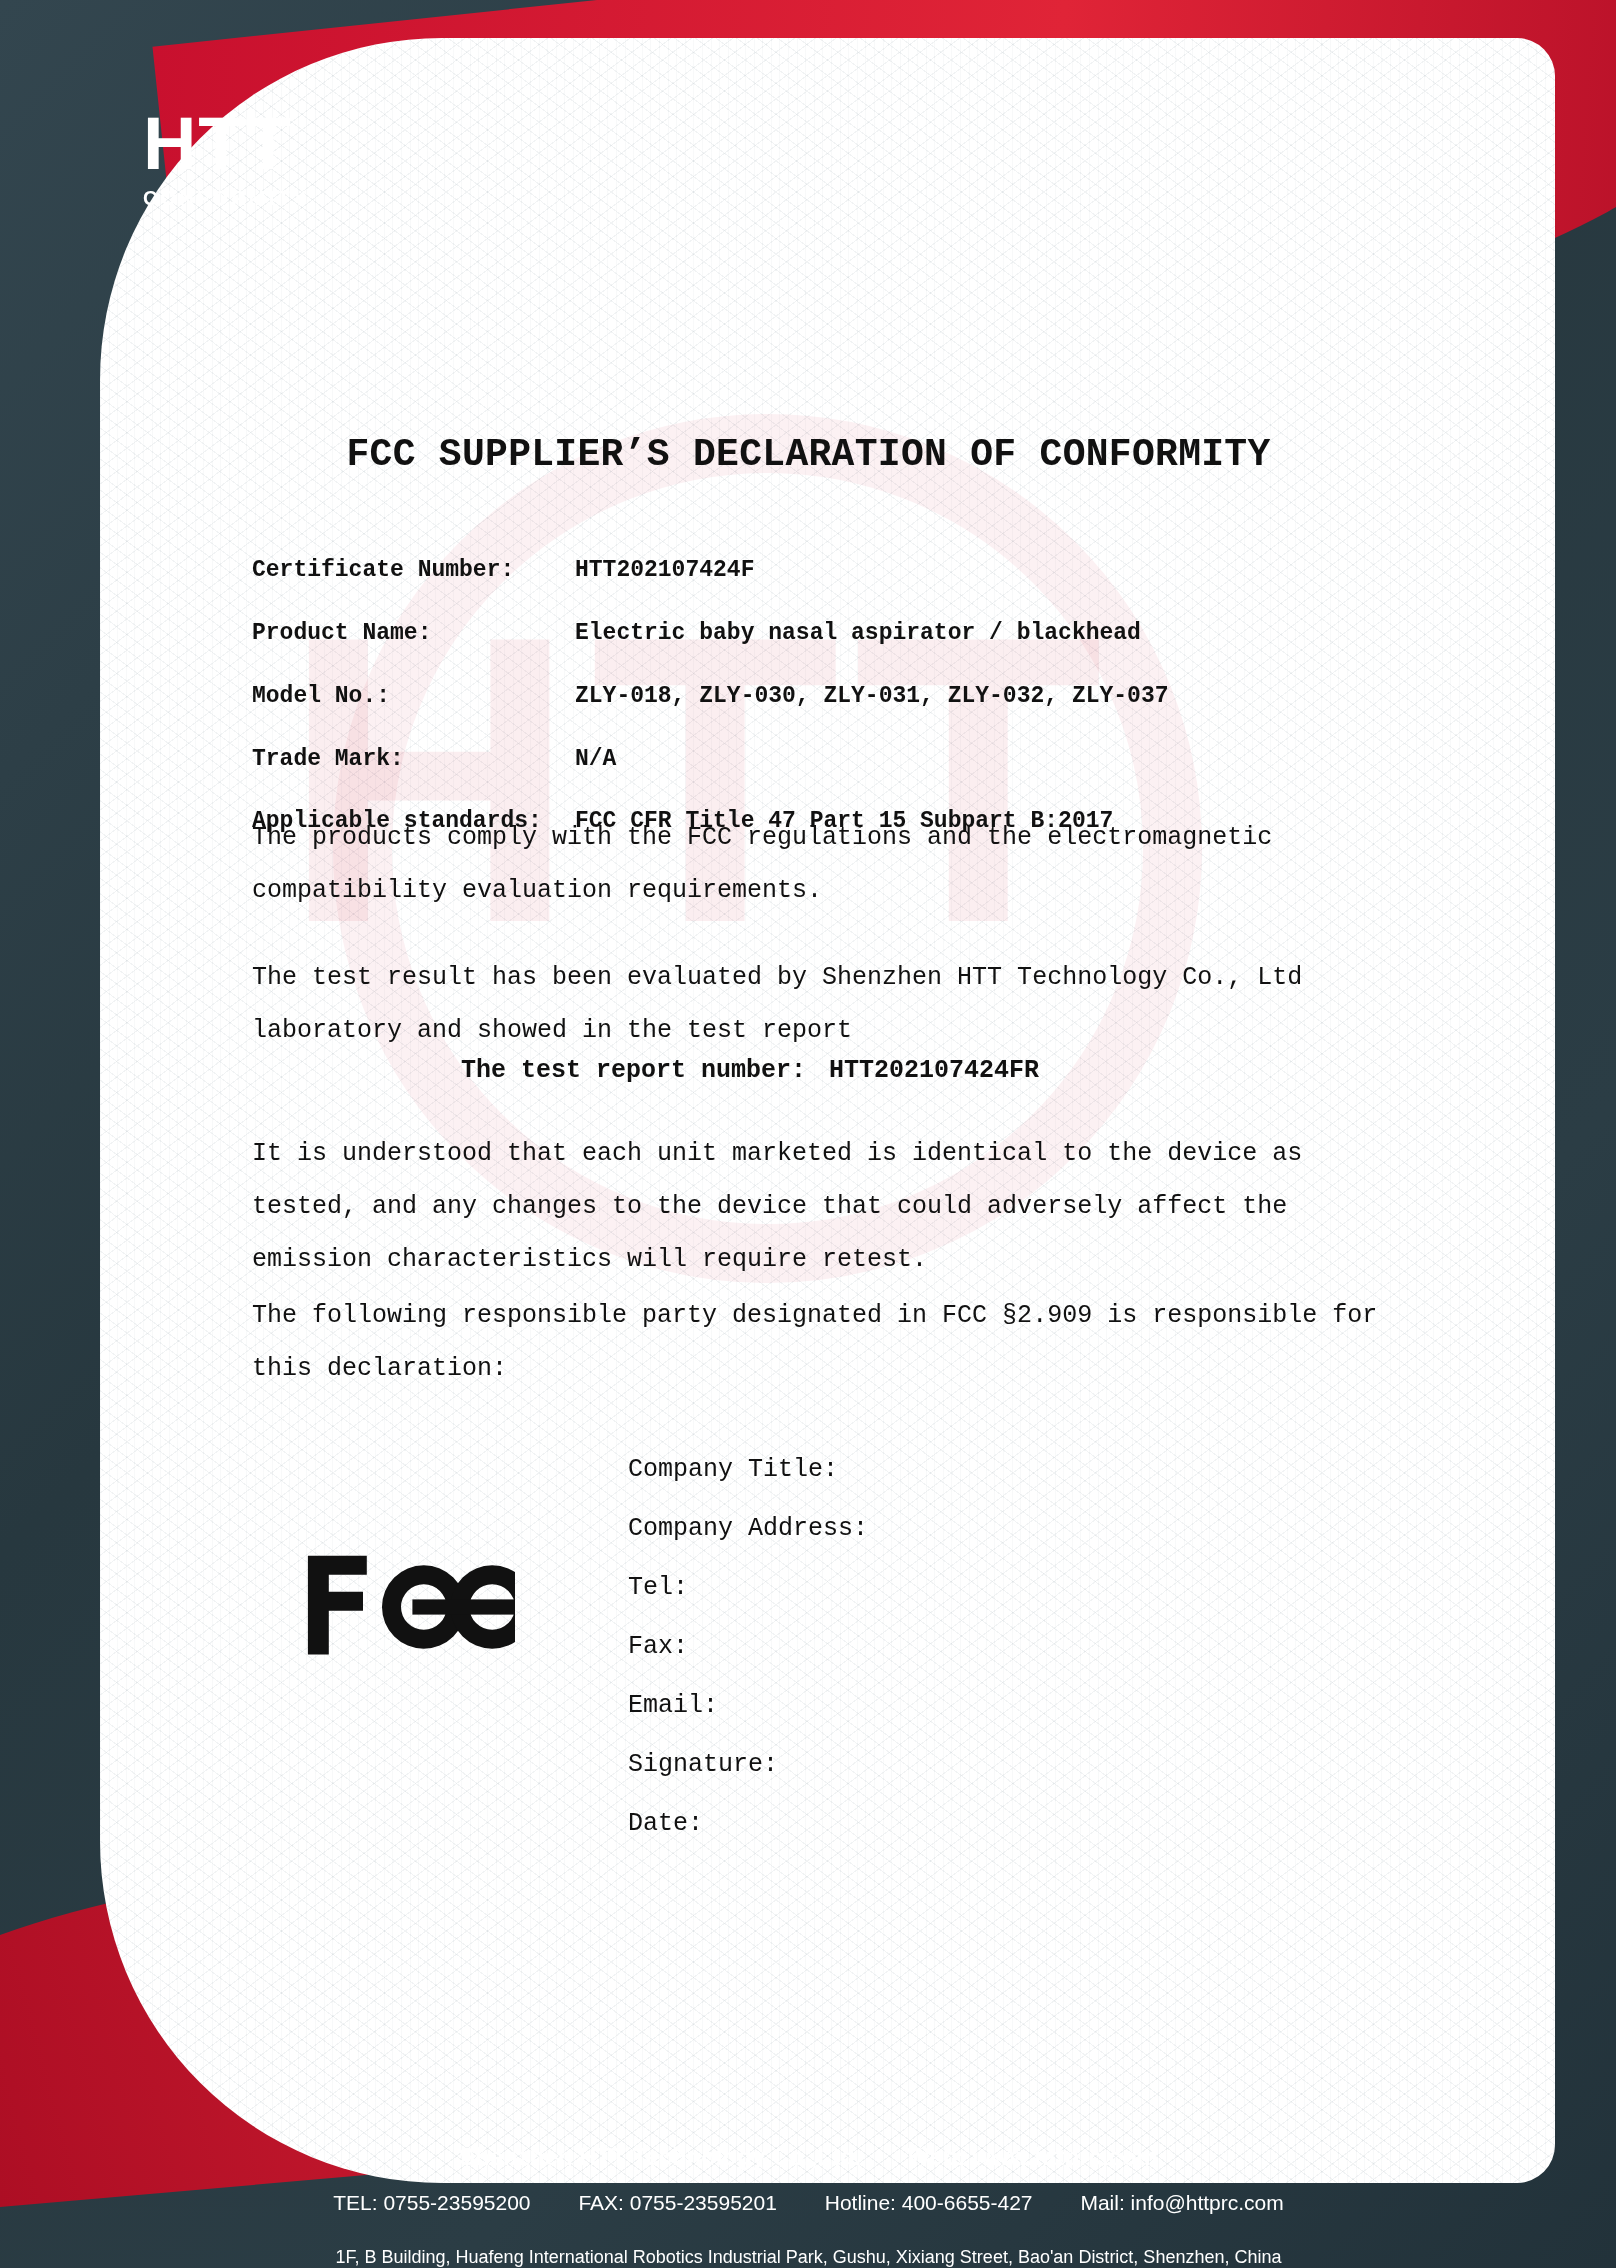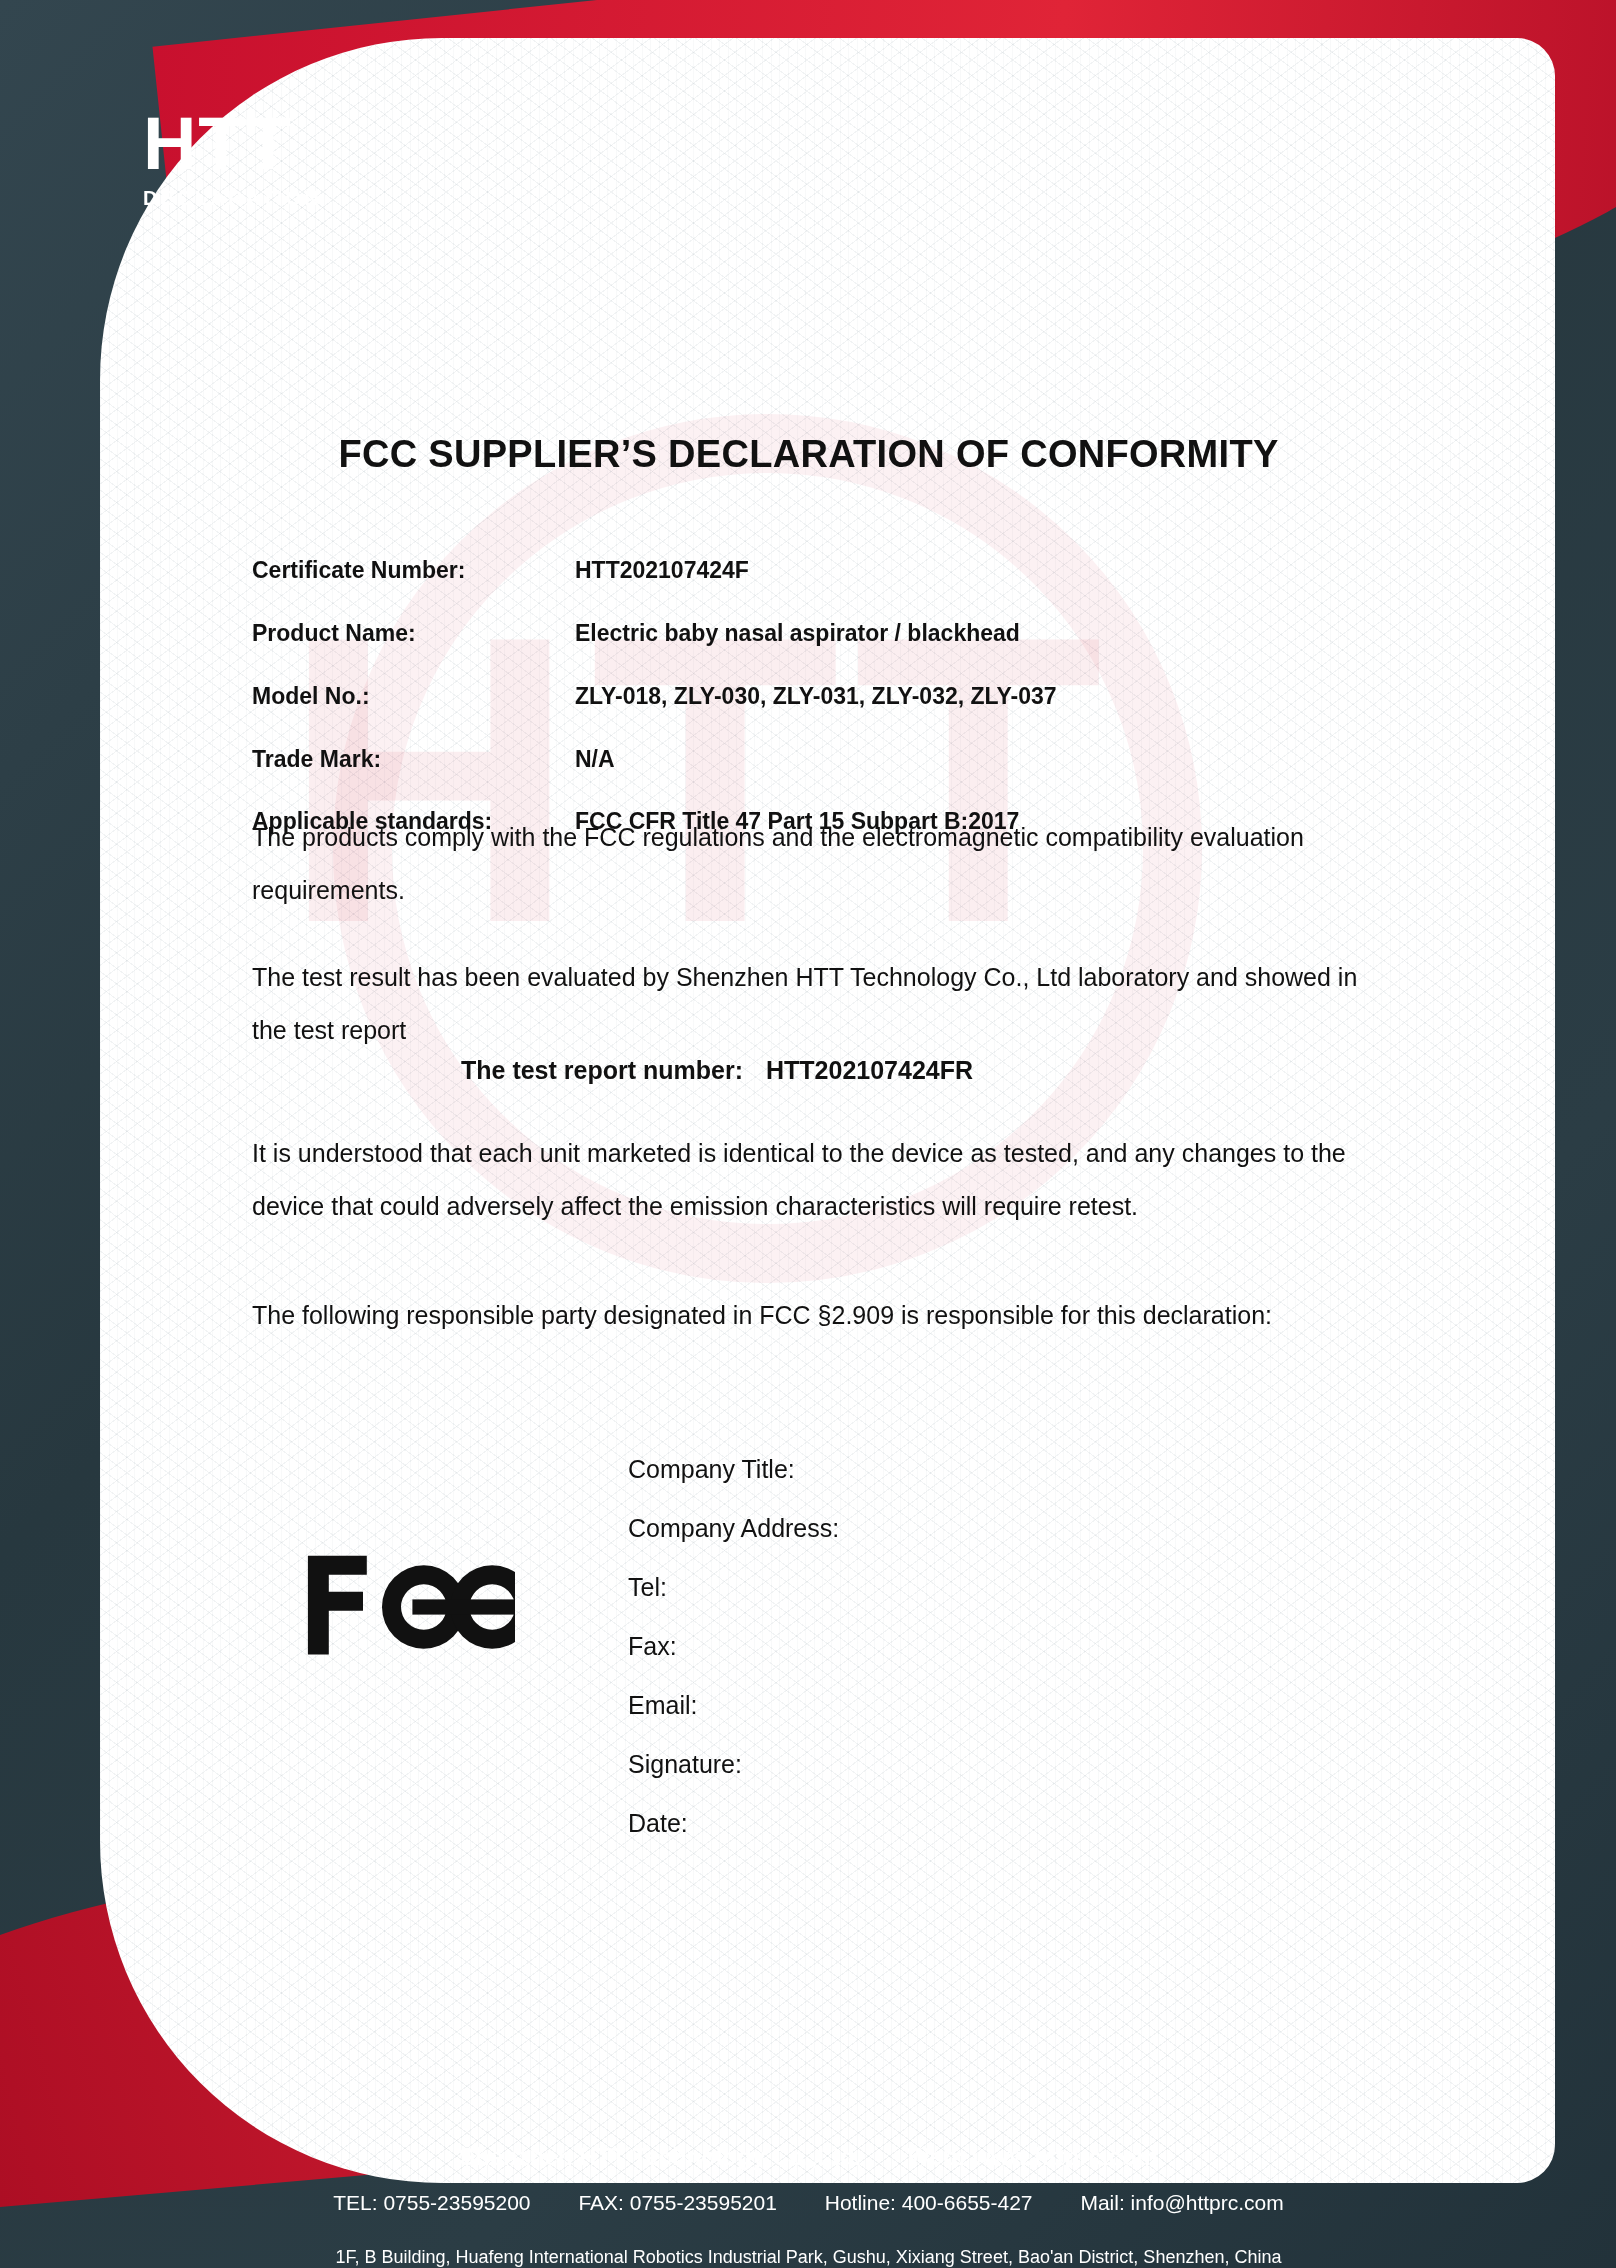--- a/index.html
+++ b/index.html
@@ -126,20 +126,21 @@
   }
 
   
   .content {
     position: absolute;
     top: 0;
     left: 0;
     width: 1493px;
     height: 2268px;
     z-index: 15;
+    font-family: Liberation Mono, monospace;
   }
 
   .doc-title {
     position: absolute;
     top: 433px;
     left: 0;
     width: 1617px;
     text-align: center;
     font-size: 38px;
     font-weight: bold;
@@ -256,21 +257,21 @@
   <div class="swoosh-top"></div>
   <div class="swoosh-bottom"></div>
 
   <div class="white-panel">
     <div class="watermark-ring"></div>
     <div class="watermark">HTT</div>
   </div>
 
   <div class="logo">
     <div class="logo-main">HTT</div>
-    <div class="logo-sub">DECLARATION</div>
+    <div class="logo-sub">CONFORMITY</div>
   </div>
 
   <div class="content">
 
     <div class="doc-title">FCC SUPPLIER’S DECLARATION OF CONFORMITY</div>
 
     <div class="field-row" style="top:557px">
       <span class="field-label">Certificate Number:</span><span class="field-value">HTT202107424F</span>
     </div>
     <div class="field-row" style="top:620px">

